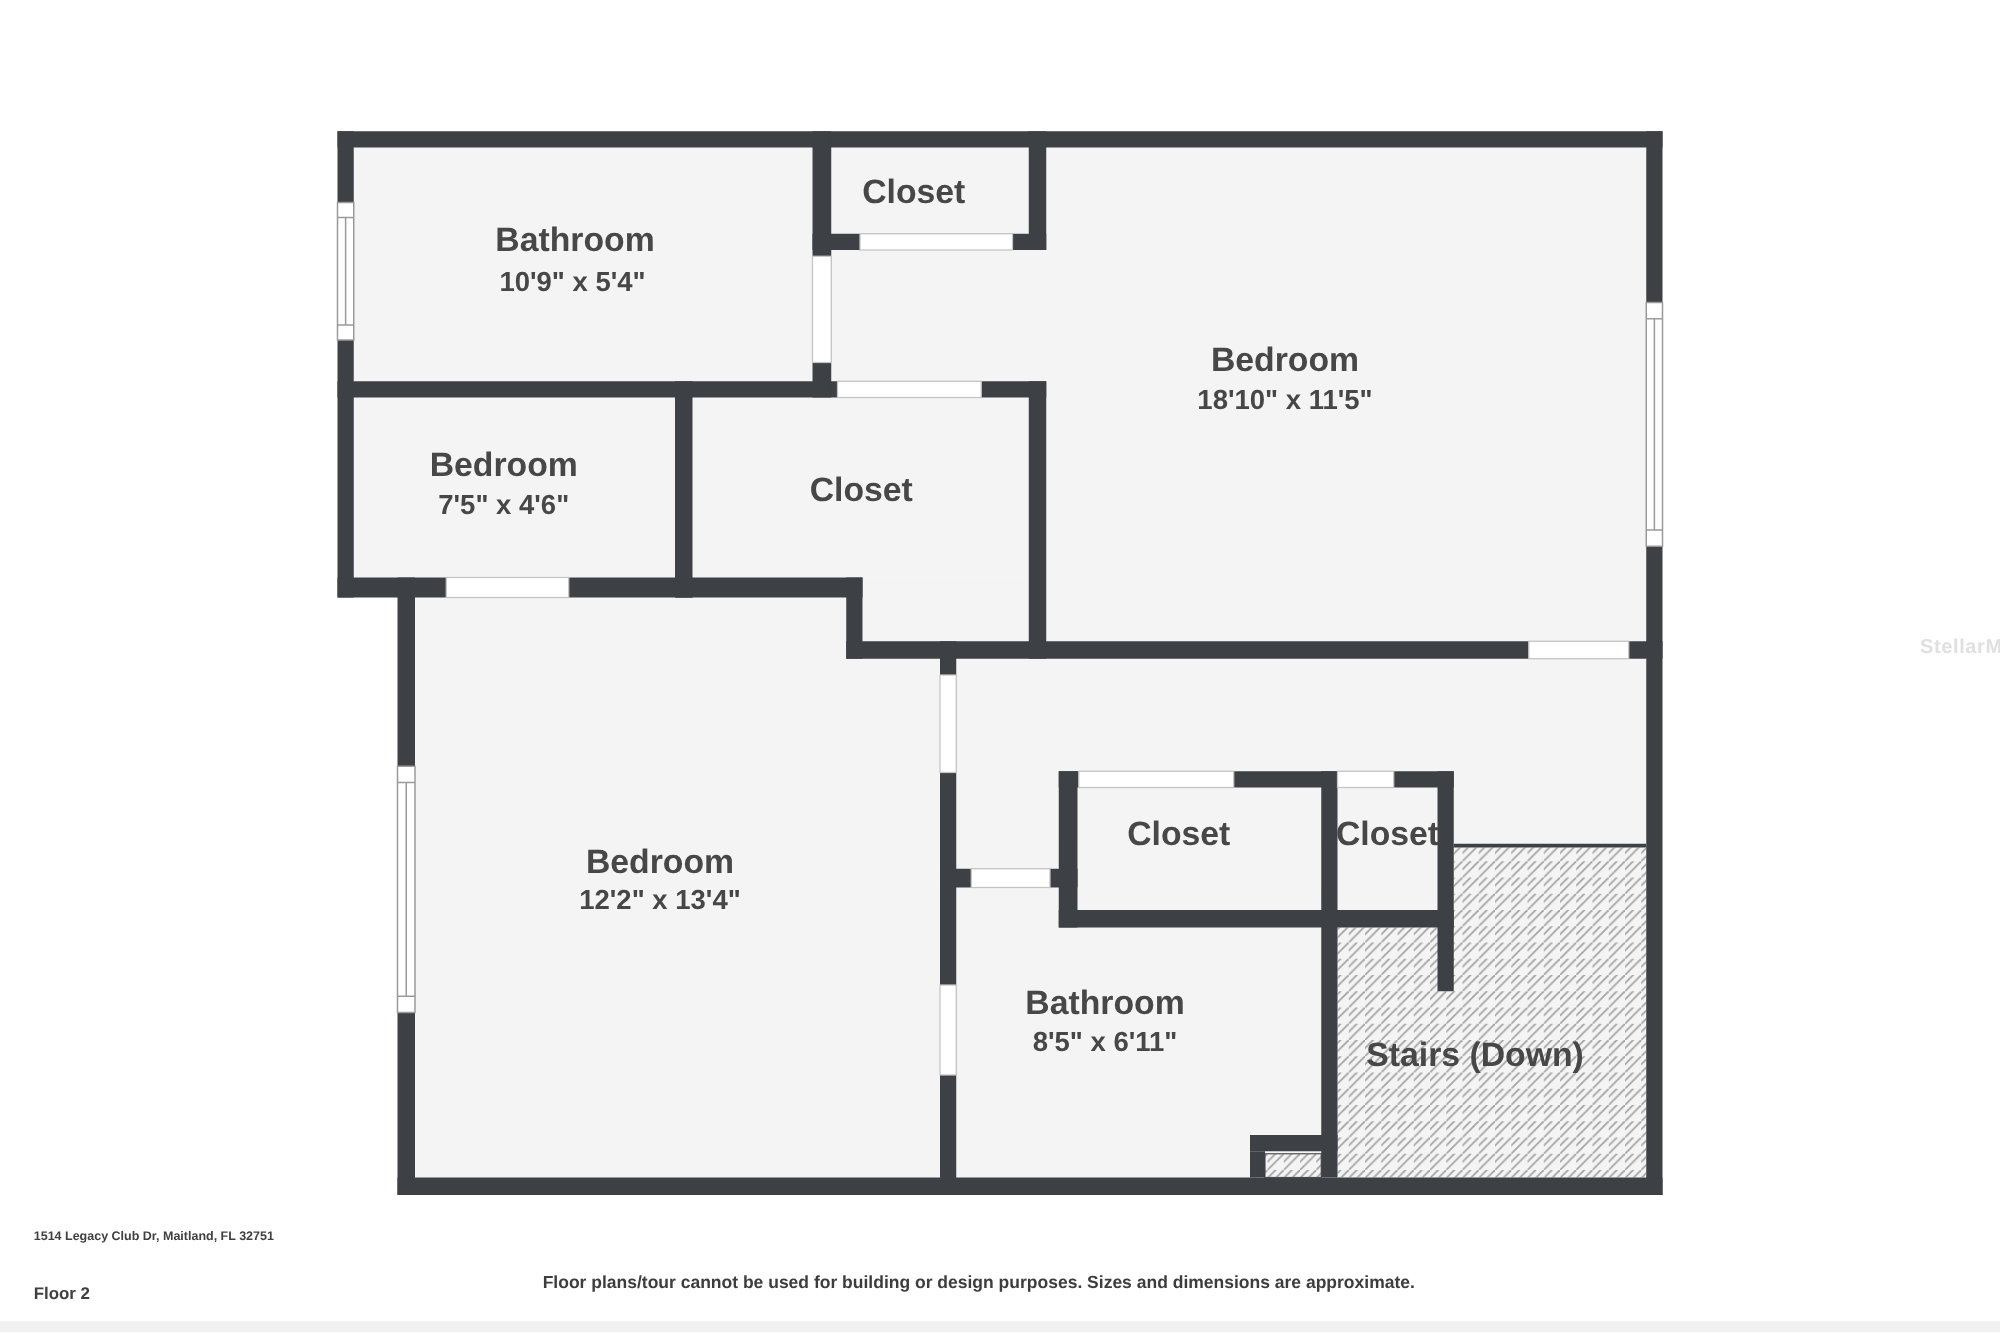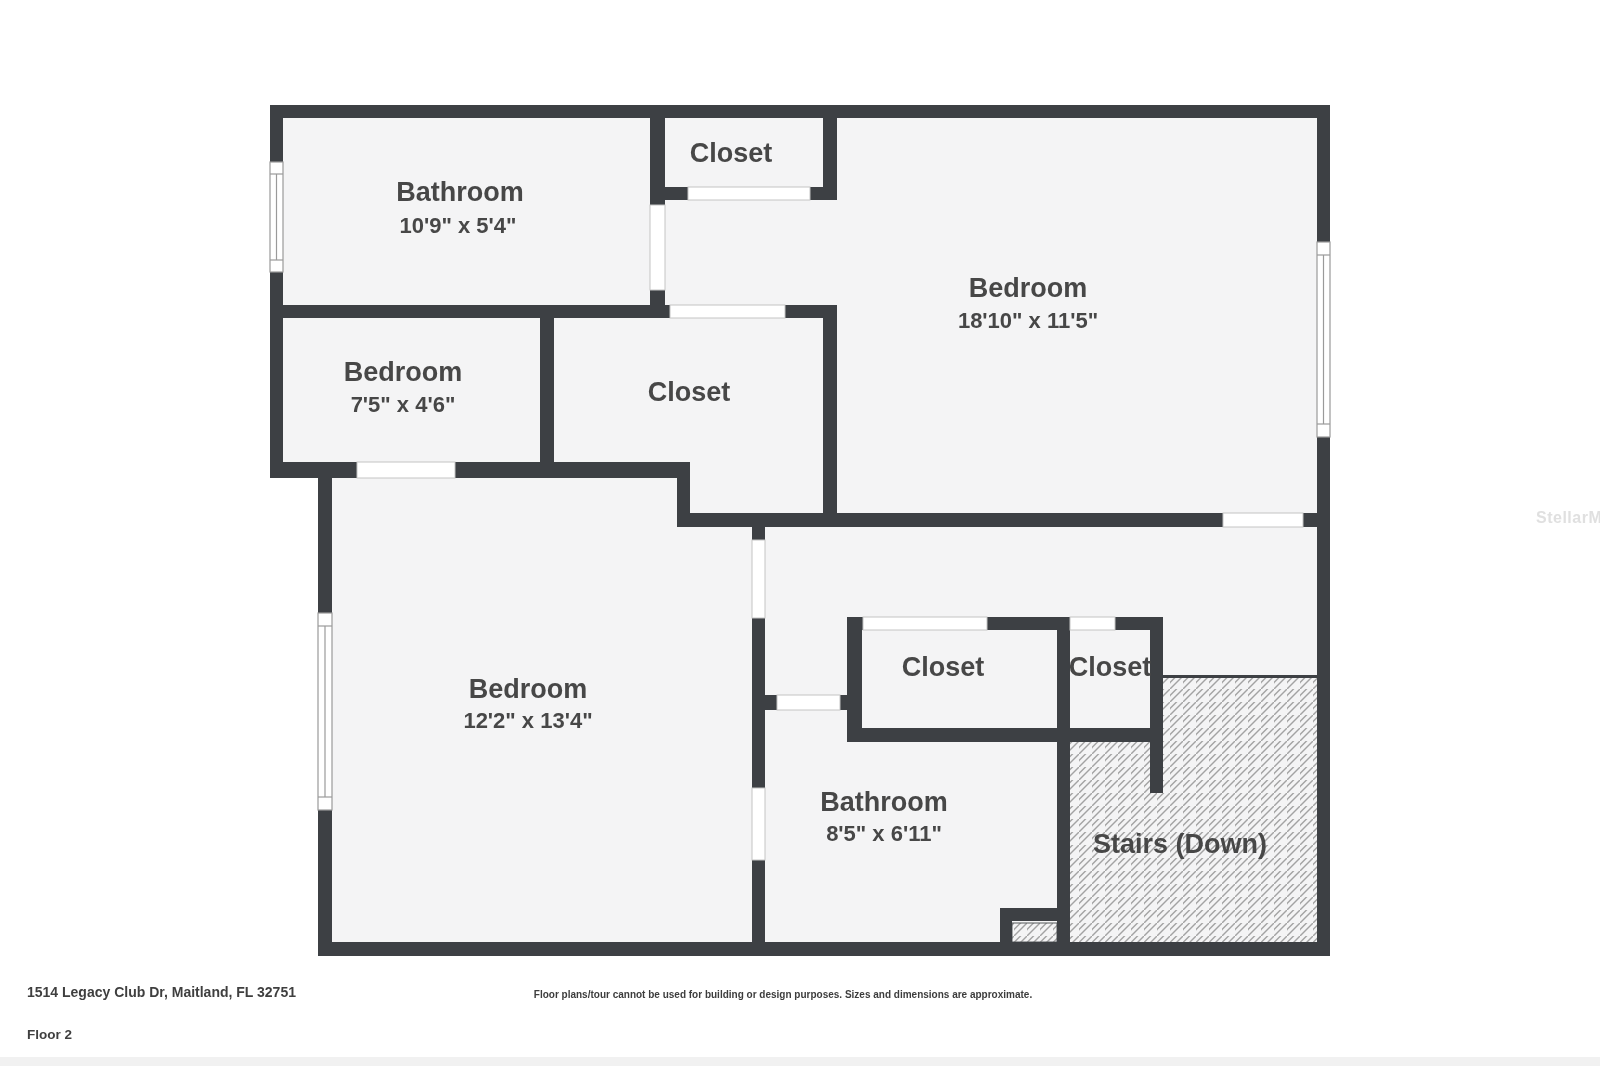--- a/index.html
+++ b/index.html
@@ -2,26 +2,26 @@
 <html><head>
 <meta charset="utf-8">
 <style>
   html,body{margin:0;padding:0;background:#ffffff;}
   body{width:1600px;height:1066px;position:relative;overflow:hidden;
        font-family:"Liberation Sans", sans-serif;}
   #stage{position:absolute;left:0;top:0;width:1600px;height:1066px;}
   svg text{font-family:"Liberation Sans", sans-serif;font-weight:bold;}
   .room-name{font-size:27px;}
   .room-dims{font-size:22px;}
-  .footer-address{position:absolute;left:27px;top:984px;font-size:14px;
+  .footer-address{position:absolute;left:27px;top:984px;font-size:10px;
        font-weight:bold;color:#3f3f3f;}
   .footer-floor{position:absolute;left:27px;top:1011px;font-size:13.5px;
        font-weight:bold;color:#3f3f3f;margin-top:16px;}
-  .footer-disclaimer{position:absolute;left:0;top:989px;width:1566px;
-       text-align:center;font-size:10px;font-weight:bold;color:#3d3d3d;}
+  .footer-disclaimer{position:absolute;left:0;top:1017px;width:1566px;
+       text-align:center;font-size:14px;font-weight:bold;color:#3d3d3d;}
   .watermark{position:absolute;left:1536px;top:509px;font-size:16px;
        font-weight:bold;color:#e0e0e0;letter-spacing:0.5px;}
   .bottom-bar{position:absolute;left:0;top:1057px;width:1600px;height:9px;
        background:#f1f1f1;}
 </style>
 </head>
 <body>
 
 <div id="stage">
 

